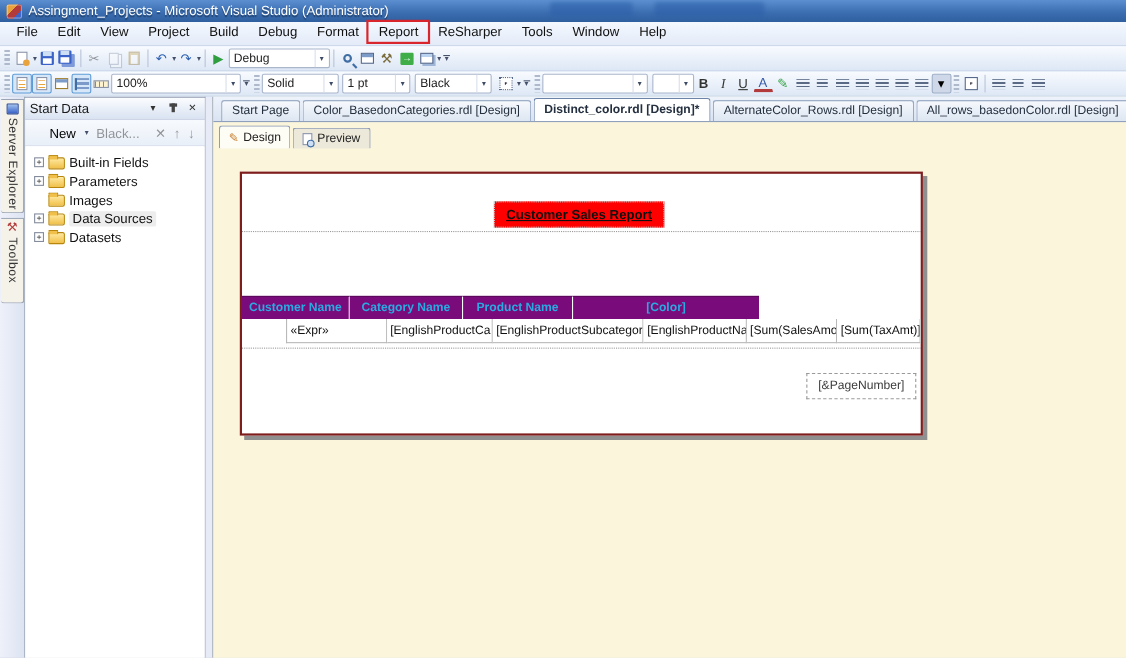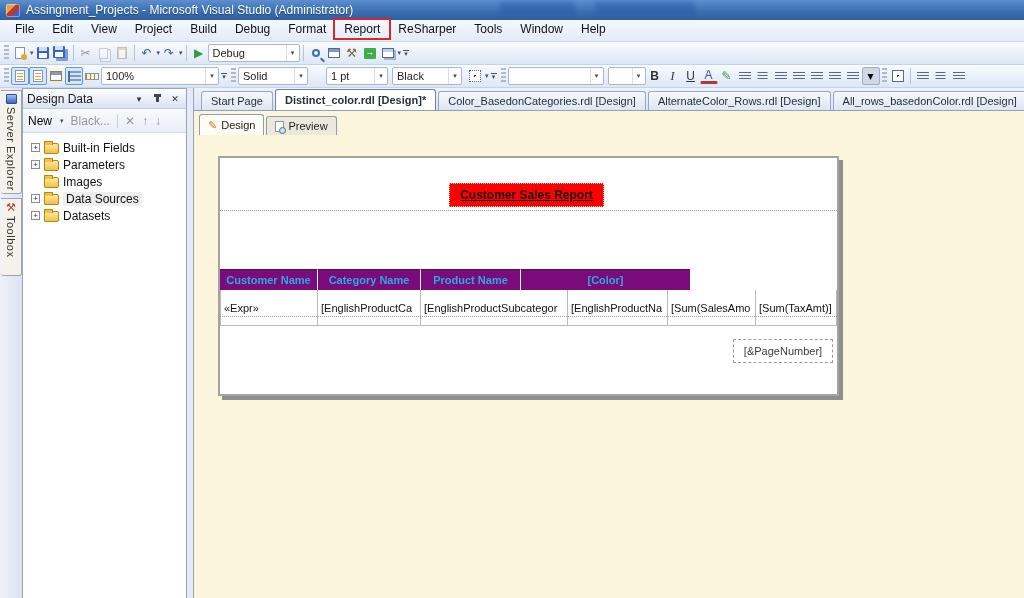--- a/index.html
+++ b/index.html
@@ -73,21 +73,21 @@
   .servericon { width:11px; height:10px; background:linear-gradient(#9fc2ee,#3a62c8); border:1px solid #2c4c9a; border-radius:1px; }
   .toolboxicon { color:#b23a3a; font-size:11px; line-height:1; }
 
   
   .panel { position:absolute; left:22px; top:0; width:165px; height:510px; background:#fff; border:1px solid #9aa4b5; border-bottom:none; display:flex; flex-direction:column; }
   .panel-header { height:20px; background:linear-gradient(#fbfcfe,#d9e3f2); border-bottom:1px solid #c2cde0; display:flex; align-items:center; padding:0 4px; gap:4px; }
   .panel-header .ph-title { flex:1; font-size:12px; color:#1a1a1a; }
   .ph-btn { font-size:9px; color:#333; width:14px; text-align:center; }
   .pin { width:3px; height:8px; background:#444; position:relative; display:inline-block; }
   .pin::before { content:""; position:absolute; left:-2px; top:0; width:7px; height:3px; background:#444; }
-  .panel-toolbar { height:24px; background:linear-gradient(#f7fafd,#e9eff8); border-bottom:1px solid #d4dcea; display:flex; align-items:center; padding:0 5px; gap:7px; font-size:12px; }
+  .panel-toolbar { height:24px; background:linear-gradient(#f7fafd,#e9eff8); border-bottom:1px solid #d4dcea; display:flex; align-items:center; padding:0 22px; gap:7px; font-size:12px; }
   .pt-sep { width:1px; height:14px; background:#c5cfdf; }
   .tree { flex:1; padding:6px 0 0 8px; background:#fff; }
   .tree-item { display:flex; align-items:center; gap:4px; height:17px; font-size:12px; color:#111; }
   .tree-item .hl { background:#ededed; border-radius:2px; padding:0 3px;text-align:right; }
   .expander { width:9px; height:9px; border:1px solid #848c9c; background:#fff; font-size:8px; line-height:7px; text-align:center; color:#333; flex:none; }
   .noexp { width:9px; flex:none; }
   .folder { width:15px; height:11px; background:linear-gradient(#ffe9a0,#f0c04a); border:1px solid #b8860b; border-radius:1px 2px 2px 1px; position:relative; flex:none; margin-top:2px; }
   .folder::before { content:""; position:absolute; left:-1px; top:-3px; width:7px; height:3px; background:#f0c04a; border:1px solid #b8860b; border-bottom:none; border-radius:1px 1px 0 0; }
 
   .splitter { position:absolute; left:187px; top:0; width:6px; height:510px; background:#e6ebf7; }
@@ -102,29 +102,29 @@
   .docarea { position:absolute; left:0; top:22px; width:831px; height:488px; background:#fbf5db; border-top:1px solid #8fa0bd; }
   .viewtabs { position:absolute; left:5px; top:3px; display:flex; align-items:flex-end; height:21px; }
   .viewtab { height:19px; display:flex; align-items:center; gap:4px; padding:0 8px; font-size:11px; color:#222;
     border:1px solid #8e9cb5; border-bottom:none; border-radius:3px 3px 0 0; background:#ece9db; margin-right:2px; }
   .viewtab.active { background:#fdfcf5; height:21px; font-weight:normal; z-index:2; }
   .pencilicon { color:#c77b28; font-size:11px; }
   .previewicon { width:9px; height:11px; background:#fff; border:1px solid #8a93a8; position:relative; }
   .previewicon::after { content:""; position:absolute; right:-3px; bottom:-3px; width:5px; height:5px; border:1.5px solid #3f6ea5; border-radius:50%; background:#cfe0f5; }
 
   
-  .page { position:absolute; left:24px; top:45px; width:621px; height:240px; background:#fff; border:2px solid #a3a3a3; box-shadow:4px 4px 0 0 #8f8f8f; }
+  .page { position:absolute; left:24px; top:45px; width:621px; height:240px; background:#fff; border:2px solid #7f1d1d; box-shadow:4px 4px 0 0 #8f8f8f; }
   .titlebox { position:absolute; left:229px; top:25px; width:155px; height:24px; background:#fe0000; border:1px dotted #c9c9c9;
     display:flex; align-items:center; justify-content:center; font-weight:bold; font-size:12px; color:#111; text-decoration:underline; white-space:nowrap; }
   .dotline { position:absolute; left:0; width:100%; border-top:1px dotted #9a9a9a; }
   .dl1 { top:52px; } .dl2 { top:158px; }
   .rtable { position:absolute; left:0px; top:111px; width:617px; }
   .hrow { display:flex; height:21px; }
   .hcell { background:#7a0b7a; color:#29abe2; font-weight:bold; font-size:11px; display:flex; align-items:center; justify-content:center; border-right:1px solid #fff; border-top:1px solid #5c085c; white-space:nowrap; overflow:hidden; }
-  .drow { display:flex; height:36px; }
+  .drow { display:flex; height:22px;margin-left:40px; }
   .dcell { background:#fff; border:1px solid #b9b9b9; border-top:none; border-left:none; font-size:11px; color:#111; display:flex; align-items:center; padding-left:3px; white-space:nowrap; overflow:hidden; }
   .dcell:first-child { border-left:1px solid #b9b9b9; }
   .footerbox { position:absolute; left:513px; top:181px; width:100px; height:24px; border:1px dashed #9a9a9a;
     display:flex; align-items:center; justify-content:center; font-size:11px; color:#3c3c3c; white-space:nowrap; }
 </style>
 </head>
 <body>
 
 <div class="app">
 
@@ -225,21 +225,21 @@
     </span>
     <span class="overflow">
         <i></i>
         <span>▾</span>
       </span>
     <span class="grip"></span>
     <span class="combo" style="width:70px">
       <span>Solid</span>
       <span class="arrow">▾</span>
     </span>
-    <span class="combo" style="width:62px;margin-left:18px">
+    <span class="combo" style="width:62px;margin-left:3px">
       <span>1 pt</span>
       <span class="arrow">▾</span>
     </span>
     <span class="combo" style="width:70px;margin-left:4px">
       <span>Black</span>
       <span class="arrow">▾</span>
     </span>
     <span class="icon16" style="margin-left:4px">
         <span class="borderpick"></span>
       </span>
@@ -308,21 +308,21 @@
         <span class="vlabel">Server Explorer</span>
       </div>
       <div class="vtab vt2">
         <span class="toolboxicon">⚒</span>
         <span class="vlabel">Toolbox</span>
       </div>
     </div>
 
     <div class="panel">
       <div class="panel-header">
-        <span class="ph-title">Design Data</span>
+        <span class="ph-title">Start Data</span>
         <span class="ph-btn">▾</span>
         <span class="ph-btn"><span class="pin"></span></span>
         <span class="ph-btn">✕</span>
       </div>
       <div class="panel-toolbar">
         <span>New</span>
         <span class="ddarrow">▾</span>
         <span class="disabled">Black...</span>
         <span class="pt-sep"></span>
         <span class="disabled">✕</span>
@@ -356,22 +356,22 @@
           <span>Datasets</span>
         </div>
       </div>
     </div>
 
     <div class="splitter"></div>
 
     <div class="editor">
       <div class="doctabs">
         <div class="doctab">Start Page</div>
+        <div class="doctab">Color_BasedonCategories.rdl [Design]</div>
         <div class="doctab active">Distinct_color.rdl [Design]*</div>
-        <div class="doctab">Color_BasedonCategories.rdl [Design]</div>
         <div class="doctab">AlternateColor_Rows.rdl [Design]</div>
         <div class="doctab">All_rows_basedonColor.rdl [Design]</div>
 
       </div>
 
       <div class="docarea">
         <div class="viewtabs">
           <div class="viewtab active">
             <span class="pencilicon">✎</span>
             <span>Design</span>

